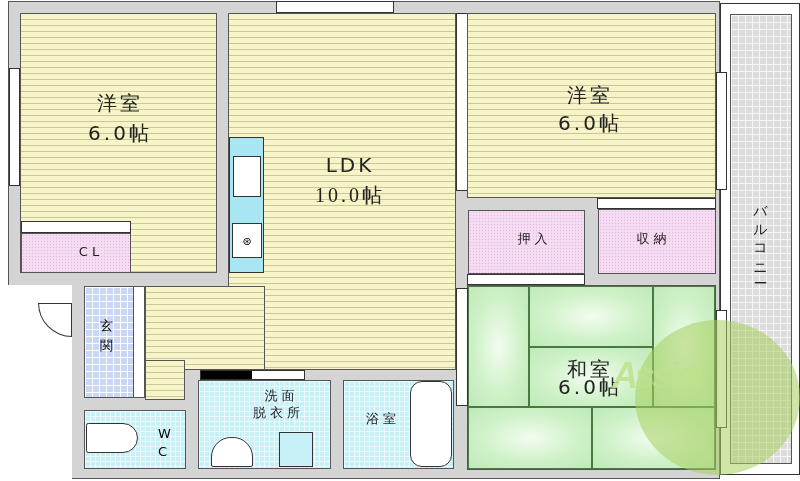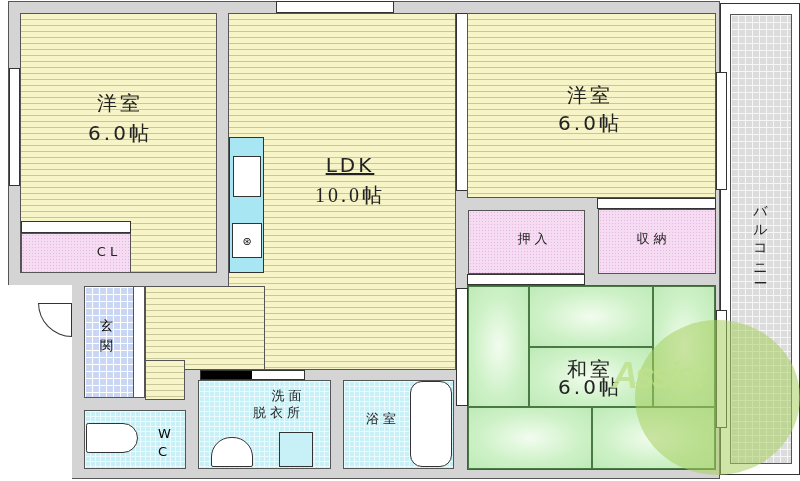--- a/index.html
+++ b/index.html
@@ -29,46 +29,46 @@
 <div class="abs tile-grey" style="left:730px;top:14px;width:62px;height:450px;"></div>
 <div class="abs vert" style="left:752px;top:195px;">バルコニー</div>
 
 <div class="abs floor" style="left:20px;top:13px;width:197px;height:260px;"></div>
 <div class="abs label" style="left:60px;top:88px;width:120px;">洋室</div>
 <div class="abs label" style="left:60px;top:118px;width:120px;">6.0帖</div>
 <div class="abs win" style="left:9px;top:68px;width:11px;height:118px;"></div>
 
 <div class="abs" style="left:21px;top:221px;width:110px;height:12px;background:#fff;border:1px solid #333;"></div>
 <div class="abs pink" style="left:21px;top:233px;width:110px;height:40px;"></div>
-<div class="abs small" style="left:21px;top:244px;width:124px;margin-left:18px;">CL</div>
+<div class="abs small" style="left:21px;top:244px;width:124px;">CL</div>
 
 <div class="abs floor" style="left:228px;top:13px;width:228px;height:357px;"></div>
 <div class="abs win" style="left:276px;top:1px;width:118px;height:12px;"></div>
 <div class="abs kitchen" style="left:229px;top:137px;width:35px;height:136px;"></div>
 <div class="abs" style="left:233px;top:156px;width:28px;height:41px;background:#fff;border:1px solid #333;"></div>
 <div class="abs" style="left:232px;top:223px;width:30px;height:35px;background:#fff;border:1px solid #333;font-size:11px;text-align:center;line-height:35px;">⊛</div>
-<div class="abs label" style="left:290px;top:150px;width:120px;text-decoration:underline;">LDK</div>
+<div class="abs label" style="left:290px;top:150px;width:120px;">LDK</div>
 <div class="abs label" style="left:290px;top:180px;width:120px;font-family:Liberation Serif, serif;">10.0帖</div>
 <div class="abs win" style="left:456px;top:13px;width:12px;height:178px;"></div>
 
 <div class="abs floor" style="left:145px;top:286px;width:120px;height:84px;"></div>
 <div class="abs floor" style="left:145px;top:360px;width:40px;height:40px;"></div>
 
 <div class="abs tile-blue" style="left:84px;top:286px;width:50px;height:112px;"></div>
 <div class="abs" style="left:133px;top:286px;width:12px;height:112px;background:#fff;border:1px solid #555;"></div>
 <div class="abs" style="left:100px;top:316px;width:16px;font-size:13px;line-height:20px;word-break:break-all;">玄関</div>
 <div class="abs" style="left:38px;top:303px;width:34px;height:34px;border:1px solid #333;border-radius:0 0 0 34px;border-top:1px solid #333;background:#fff;"></div>
 
 <div class="abs tile-cyan" style="left:84px;top:410px;width:102px;height:59px;"></div>
 <div class="abs" style="left:86px;top:423px;width:52px;height:30px;background:#fff;border:1px solid #333;border-radius:4px 26px 26px 4px;"></div>
 <div class="abs" style="left:158px;top:425px;width:10px;font-size:13px;line-height:18px;word-break:break-all;">WC</div>
 
 <div class="abs tile-cyan" style="left:198px;top:380px;width:133px;height:89px;"></div>
 <div class="abs" style="left:200px;top:370px;width:105px;height:10px;background:linear-gradient(90deg,#000 50%,#fff 50%);border:1px solid #333;"></div>
-<div class="abs small" style="left:214px;top:387px;width:133px;">洗面</div>
+<div class="abs small" style="left:207px;top:387px;width:133px;">洗面</div>
 <div class="abs small" style="left:198px;top:404px;width:145px;">脱衣所</div>
 <div class="abs" style="left:211px;top:437px;width:42px;height:30px;background:#fff;border:1px solid #333;border-radius:20px 20px 2px 2px;"></div>
 <div class="abs" style="left:279px;top:432px;width:34px;height:35px;background:#c8f0f7;border:1px solid #333;"></div>
 
 <div class="abs tile-cyan" style="left:343px;top:380px;width:111px;height:89px;"></div>
 <div class="abs small" style="left:350px;top:410px;width:50px;">浴室</div>
 <div class="abs" style="left:410px;top:381px;width:42px;height:86px;background:#fff;border:1px solid #333;border-radius:12px;"></div>
 
 <div class="abs floor" style="left:467px;top:13px;width:249px;height:185px;"></div>
 <div class="abs label" style="left:530px;top:80px;width:120px;">洋室</div>

